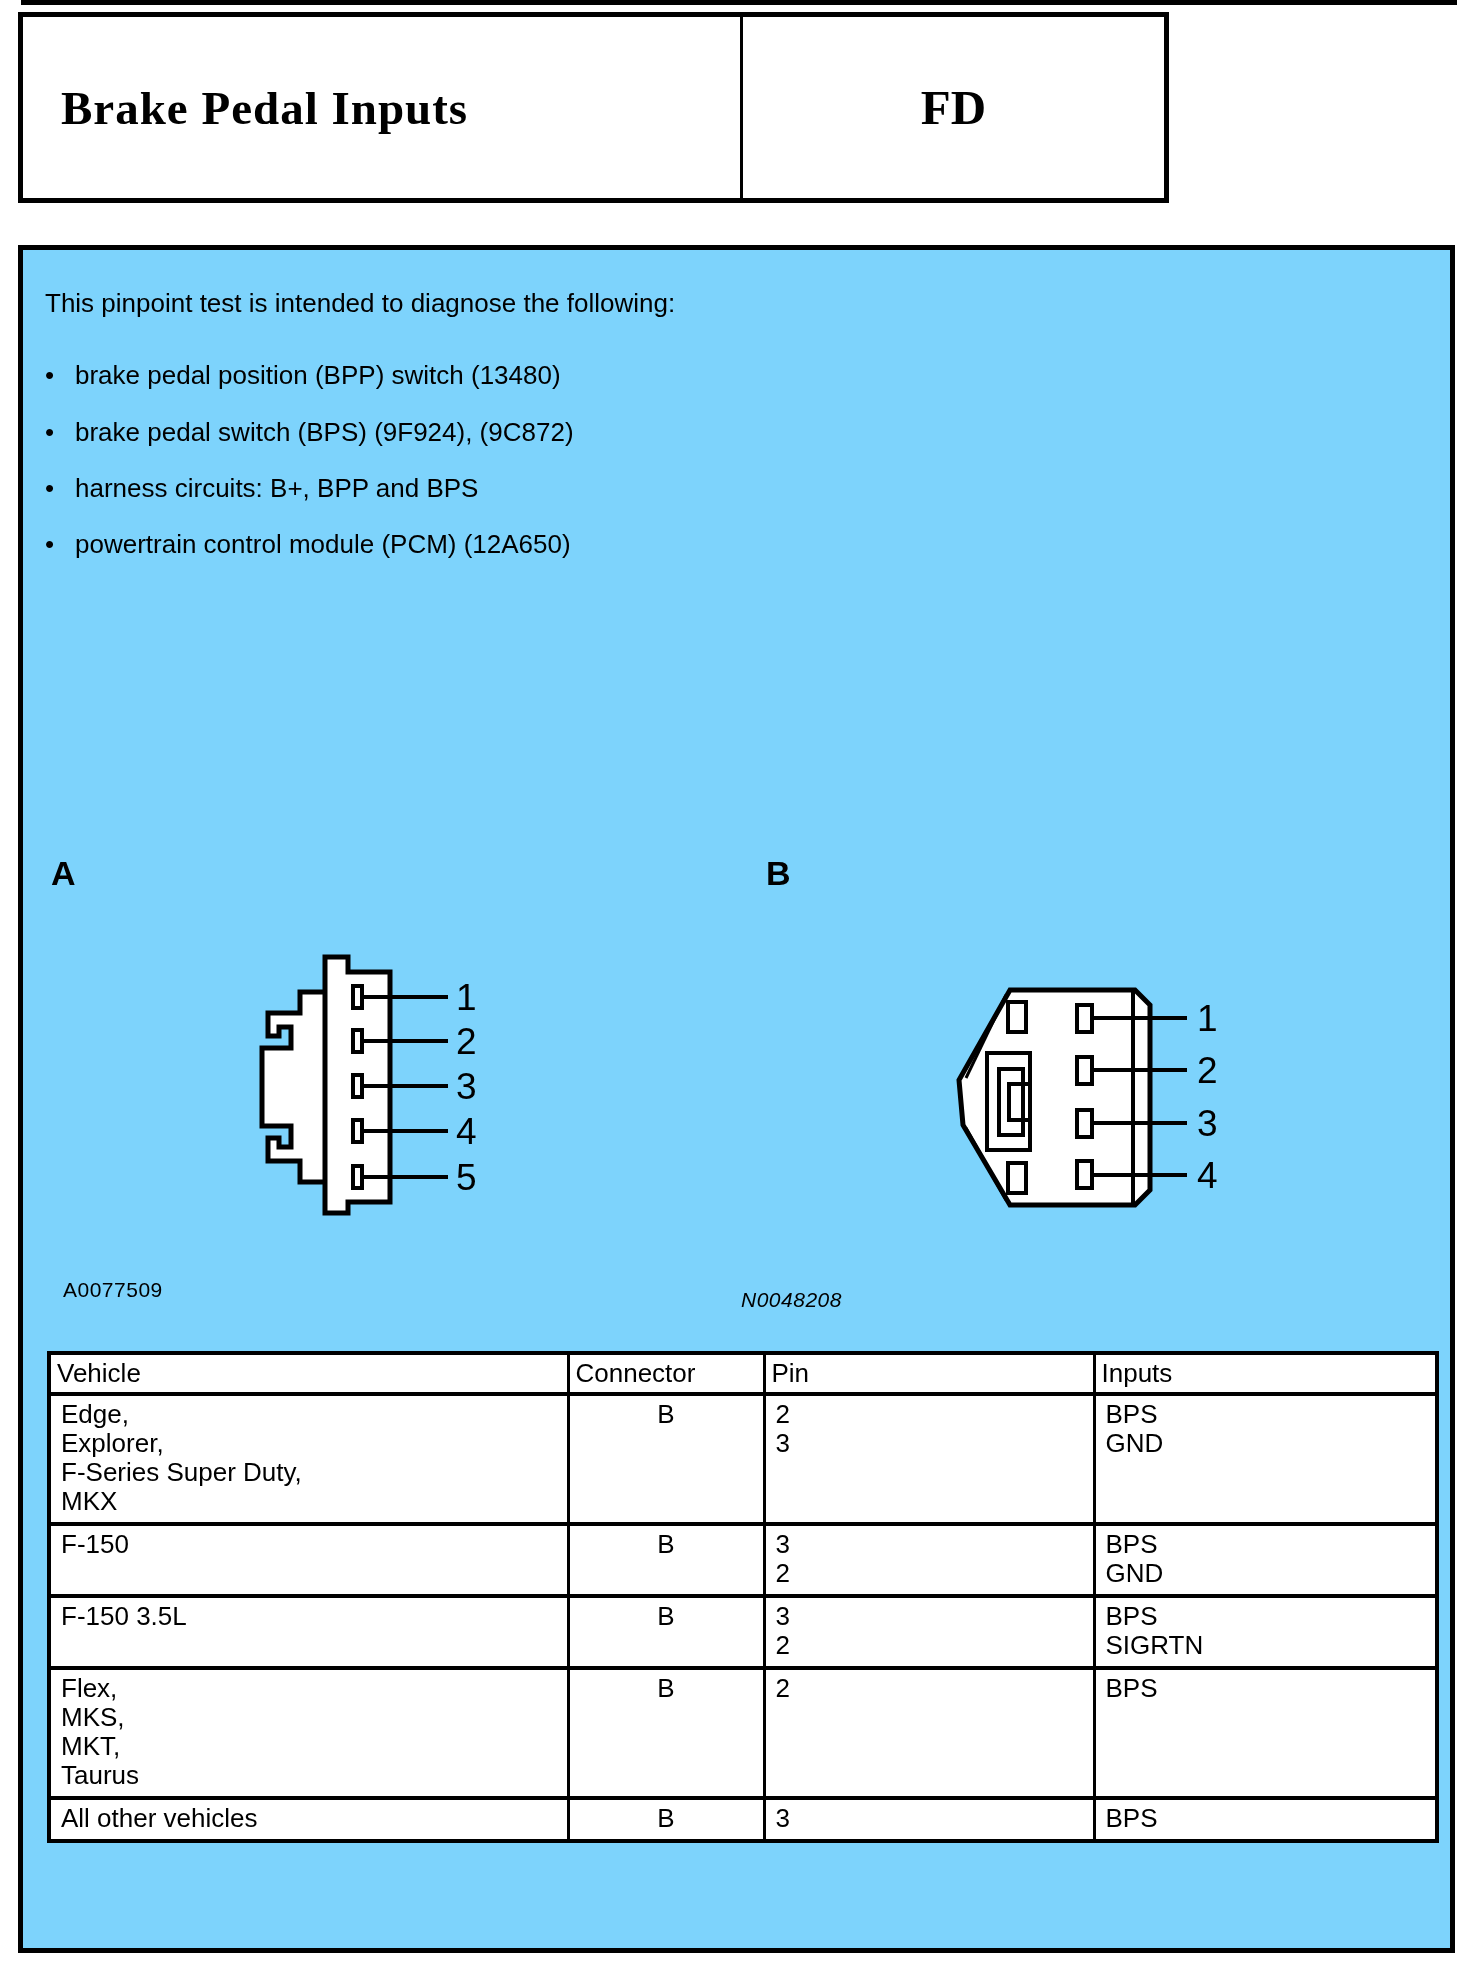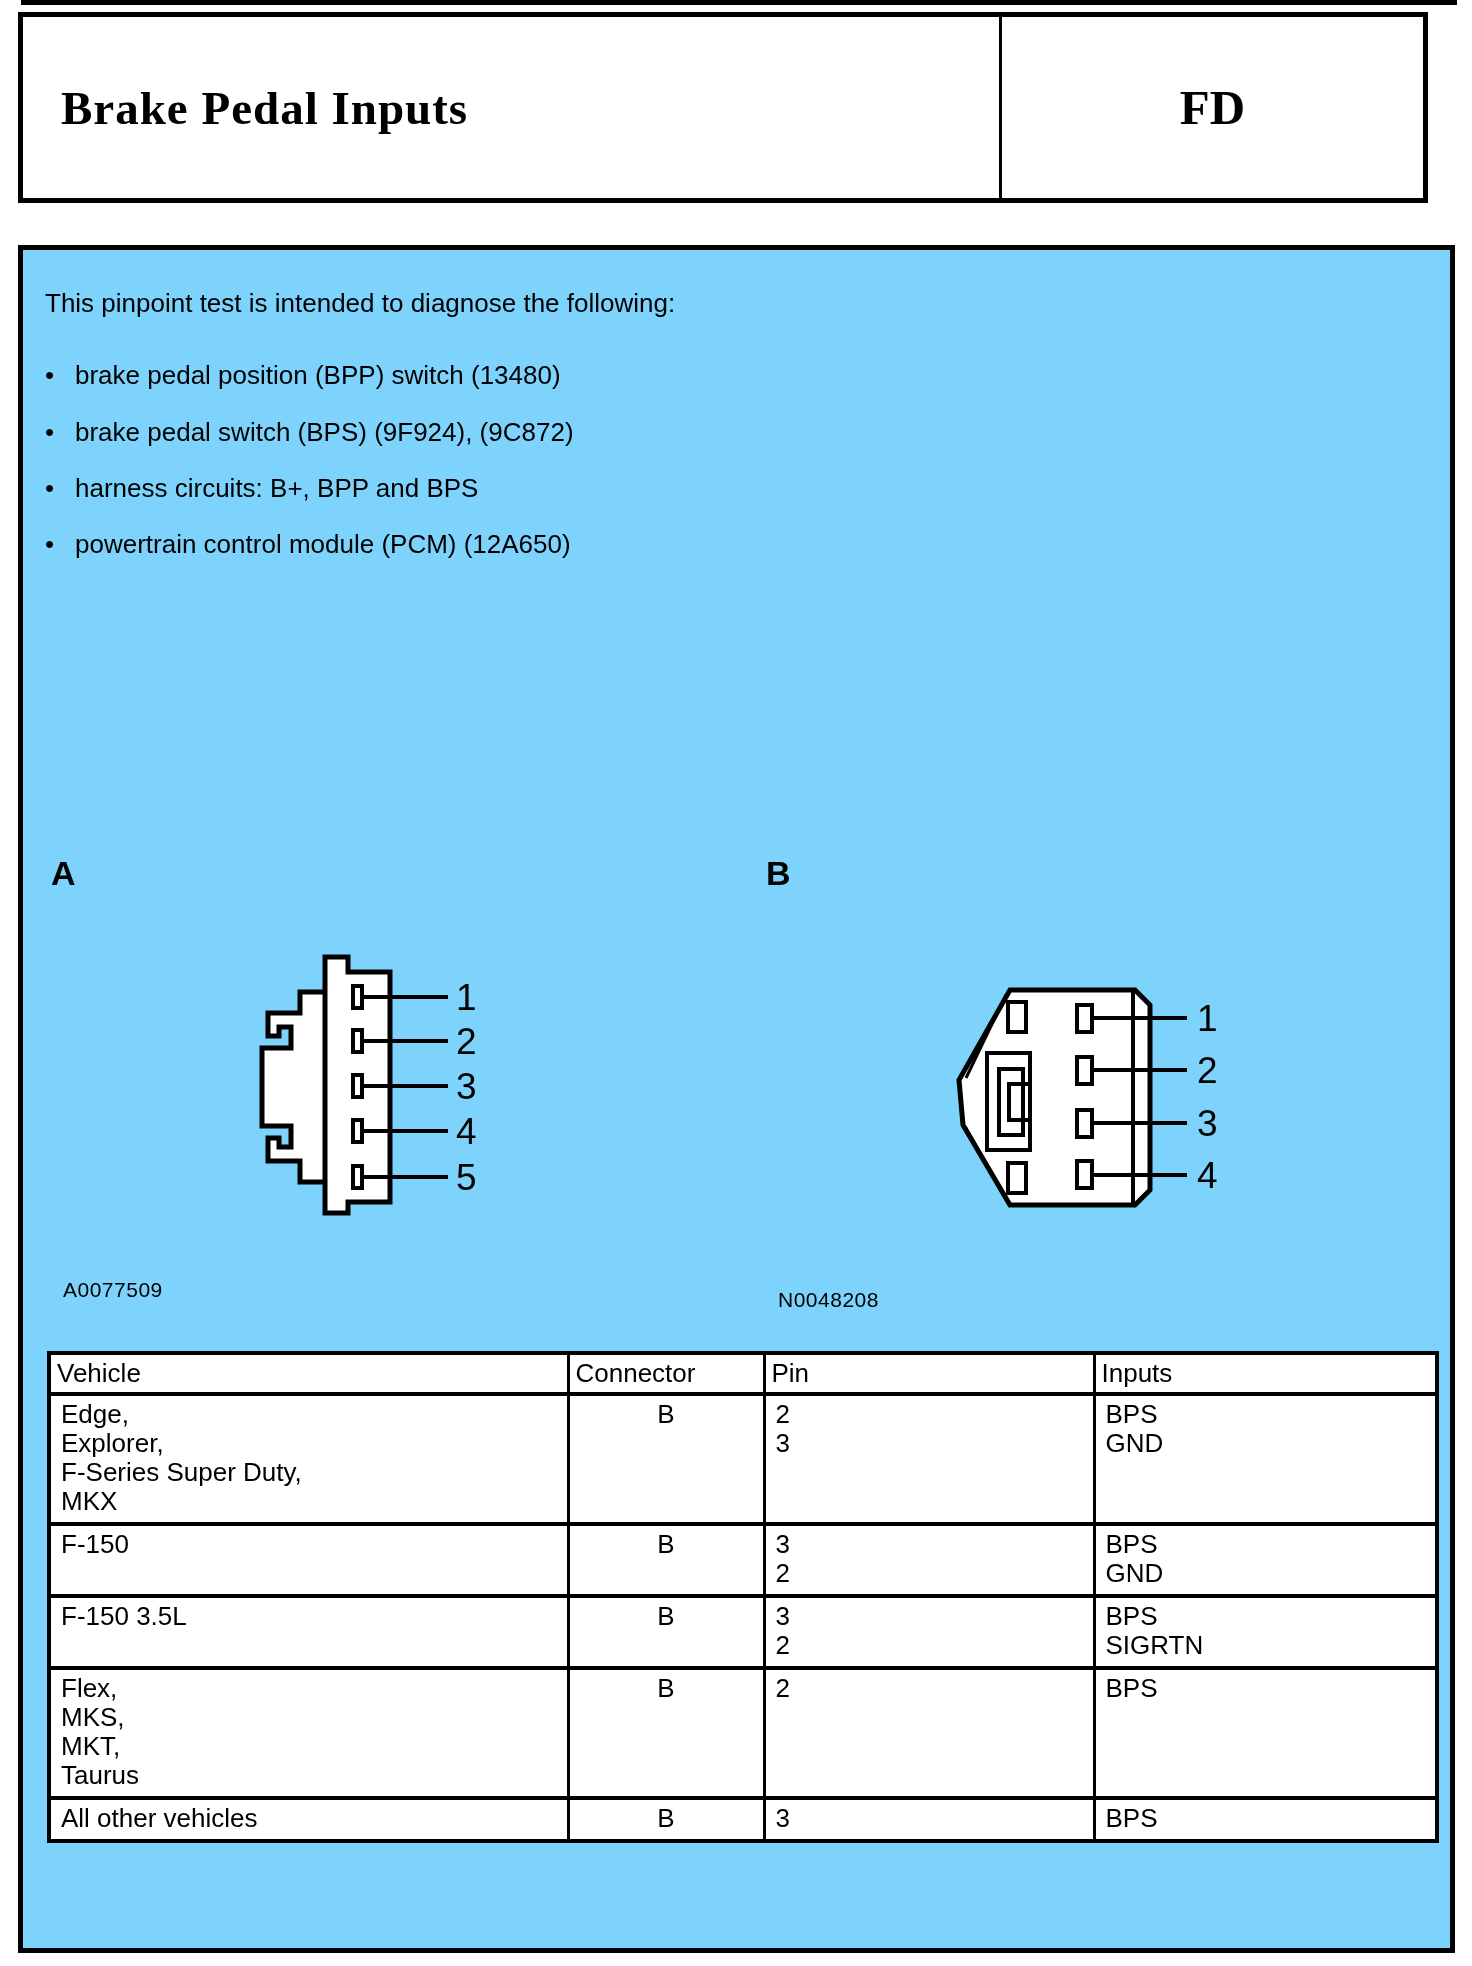--- a/index.html
+++ b/index.html
@@ -10,21 +10,21 @@
     font-family: "Liberation Sans", sans-serif;
     color: #000;
     overflow: hidden;
   }
   .top-rule {
     position: absolute; top: 0; left: 21px; width: 1436px; height: 5px;
     background: #000;
   }
   
   .header-box {
-    position: absolute; top: 12px; left: 18px; width: 1410px; height: 191px;
+    position: absolute; top: 12px; left: 18px; width: 1151px; height: 191px;
     border: 5px solid #000; background: #fff; display: flex;
   }
   .header-title-cell { flex: 1; display: flex; align-items: center; padding-left: 38px; }
   .header-title {
     font-family: "Liberation Serif", serif; font-weight: bold;
     font-size: 47px; letter-spacing: 1px;
   }
   .header-code-cell {
     width: 424px; border-left: 3px solid #000;
     display: flex; align-items: center; justify-content: center;
@@ -46,21 +46,21 @@
     border: 4px solid #000; display: flex; align-items: center; padding-left: 16px;
     background: #fff;
   }
   .section-title { font-size: 48px; font-weight: bold; letter-spacing: 0.5px; }
   .connector-label { position: absolute; top: 604px; font-size: 34px; font-weight: bold; }
   .connector-label-a { left: 28px; }
   .connector-label-b { left: 743px; }
   .diagram-svg { position: absolute; left: 200px; top: 690px; }
   .fig-number { position: absolute; font-size: 21px; letter-spacing: 0.5px; }
   .fig-number-a { left: 40px; top: 1028px; }
-  .fig-number-b { left: 755px; top: 1038px; }
+  .fig-number-b { left: 718px; top: 1038px; font-style: italic; }
   
   table.pin-table {
     position: absolute; left: 24px; top: 1101px; width: 1388px;
     border-collapse: collapse; table-layout: fixed; background: #fff;
   }
   .pin-table th, .pin-table td {
     border: 3px solid #000;
     font-size: 26px; line-height: 29px;
     vertical-align: top;
   }

